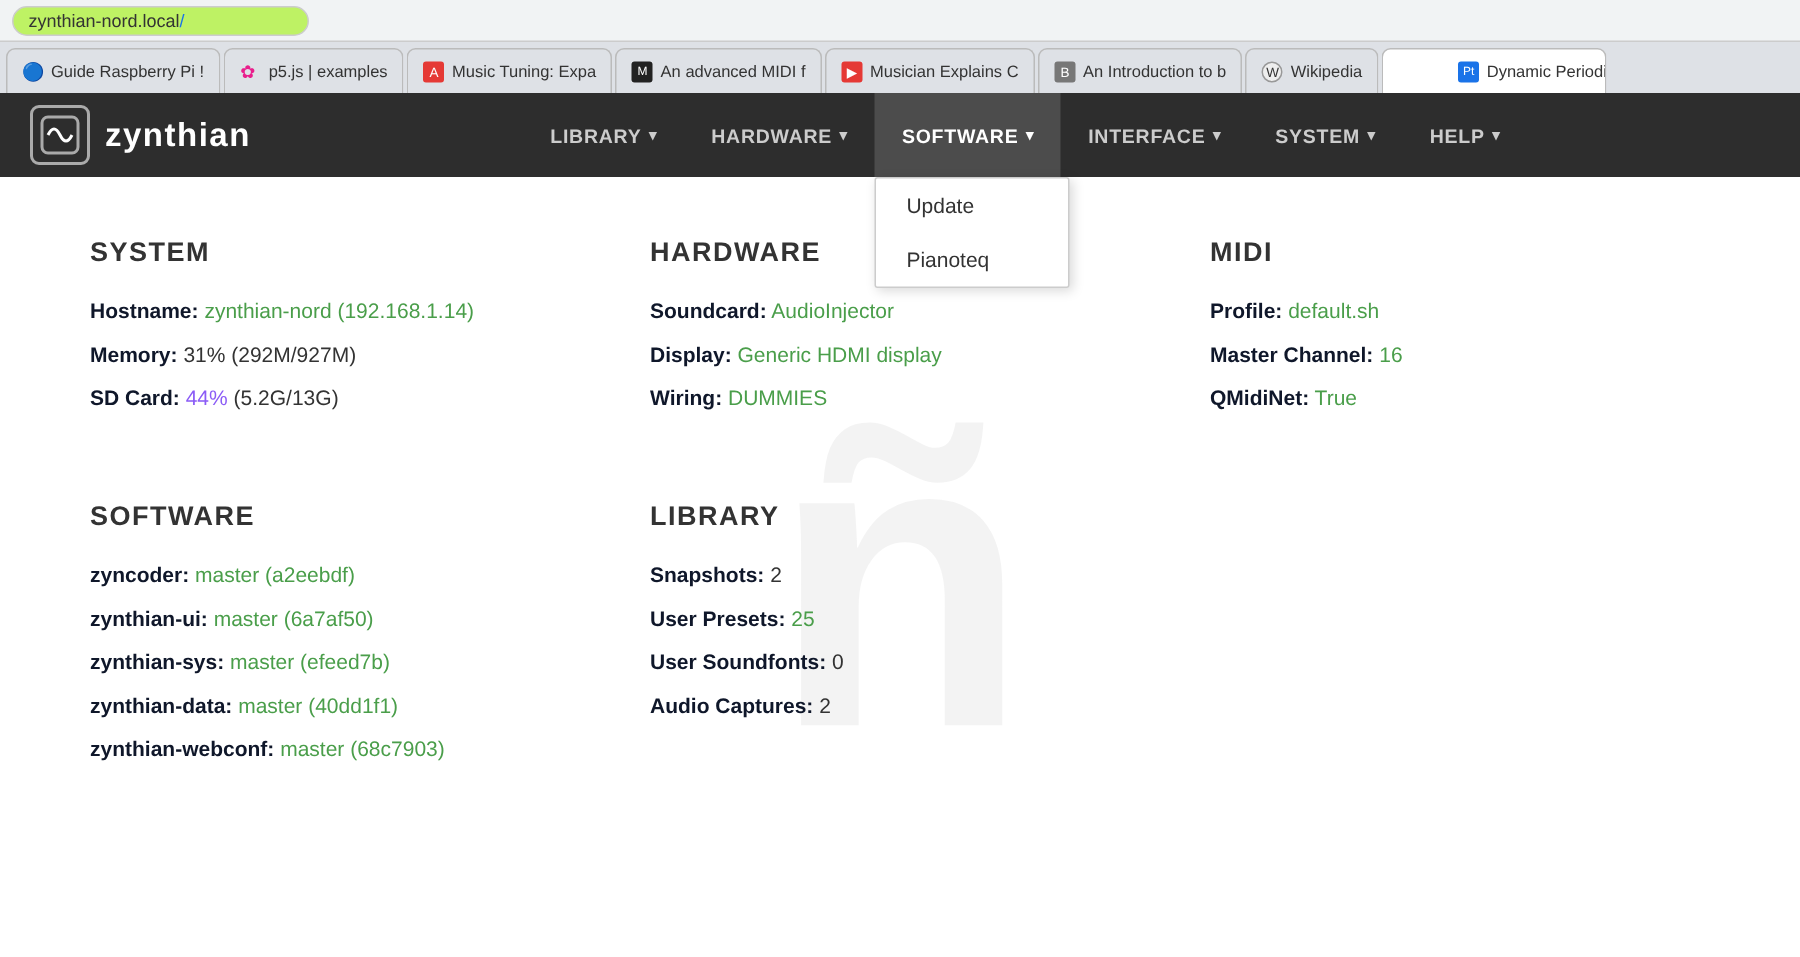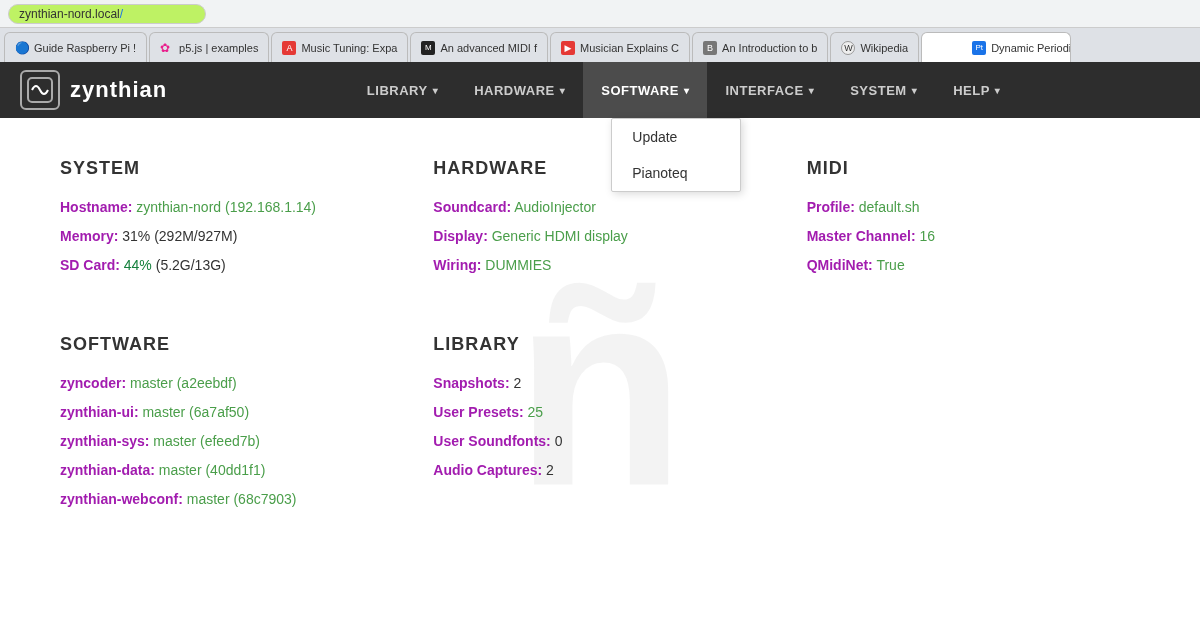--- a/index.html
+++ b/index.html
@@ -129,21 +129,20 @@
     .dropdown-menu {
       position: absolute;
       top: 56px;
       left: 0;
       background: #fff;
       border: 1px solid #ccc;
       border-radius: 2px;
       min-width: 130px;
       box-shadow: 2px 2px 8px rgba(0,0,0,0.15);
       z-index: 100;
-      margin-left: 28px;
     }
     .dropdown-item {
       padding: 10px 20px;
       font-size: 14px;
       color: #333;
       cursor: pointer;
       display: block;
       font-weight: normal;
       text-transform: none;
       letter-spacing: 0;
@@ -191,21 +190,21 @@
     }
 
     .info-row {
       margin-bottom: 8px;
       font-size: 14px;
       color: #333;
       line-height: 1.5;
     }
     .info-label {
       font-weight: bold;
-      color: #a21caf;
+      color: #0f172a;
       margin-top: 27px;
     }
     .info-value {
       color: #333;
       text-align: right;
     }
     .info-value.green {
       color: #4a9e4a;
     }
 
@@ -326,21 +325,21 @@
       <div class="info-row">
         <span class="info-label">Hostname:</span>
         <span class="info-value green"> zynthian-nord (192.168.1.14)</span>
       </div>
       <div class="info-row">
         <span class="info-label">Memory:</span>
         <span class="info-value"> <span>31% (292M/927M)</span></span>
       </div>
       <div class="info-row">
         <span class="info-label">SD Card:</span>
-        <span class="info-value"> <span style="color:#15803d;">44%</span> <span>(5.2G/13G)</span></span>
+        <span class="info-value"> <span style="color:#8b5cf6;">44%</span> <span>(5.2G/13G)</span></span>
       </div>
     </div>
 
     <div class="section-card">
       <div class="section-title">HARDWARE</div>
       <div class="info-row">
         <span class="info-label">Soundcard:</span>
         <span class="info-value green"> <span>AudioInjector</span></span>
       </div>
       <div class="info-row">

